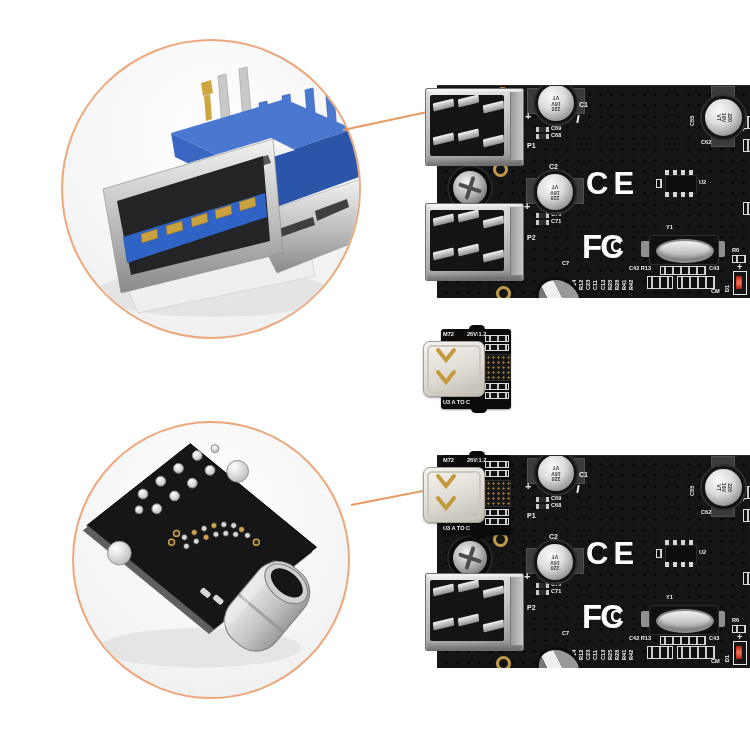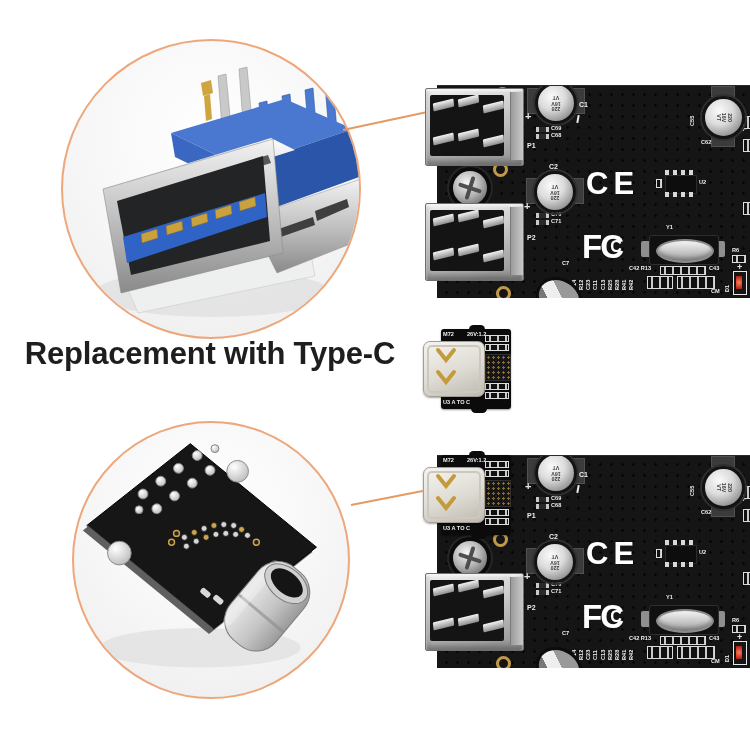--- a/index.html
+++ b/index.html
@@ -291,21 +291,20 @@
           <span class="claw" style="left:53px;top:8px;"></span>
       <span class="claw" style="left:3px;top:40px;"></span>
           <span class="claw" style="left:28px;top:36px;"></span>
           <span class="claw" style="left:53px;top:42px;"></span>
     </div>
     <div class="port-back"></div>
   </div>
 
 </div>
 
-  <div id="heading">Replacement with Type-C</div>
 
   <div class="mod-host" id="module-standalone">
   <div class="mod">
     <div class="mod-pcb"></div>
     <div class="mod-tab" style="left:46px;top:-4px;"></div>
     <div class="mod-tab" style="left:48px;top:75px;"></div>
     <span class="t s6" style="left:20px;top:3px;">M72</span>
     <span class="t s6" style="left:44px;top:3px;">26V:1.2</span>
     <div class="smdstrip" style="left:62px;top:6px;width:24px;height:7px;"></div>
     <div class="smdstrip" style="left:62px;top:15px;width:24px;height:7px;"></div>

